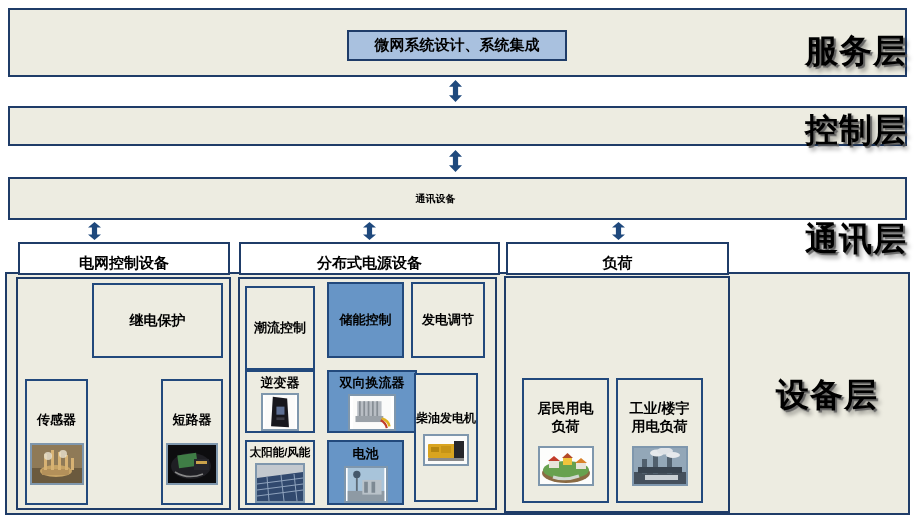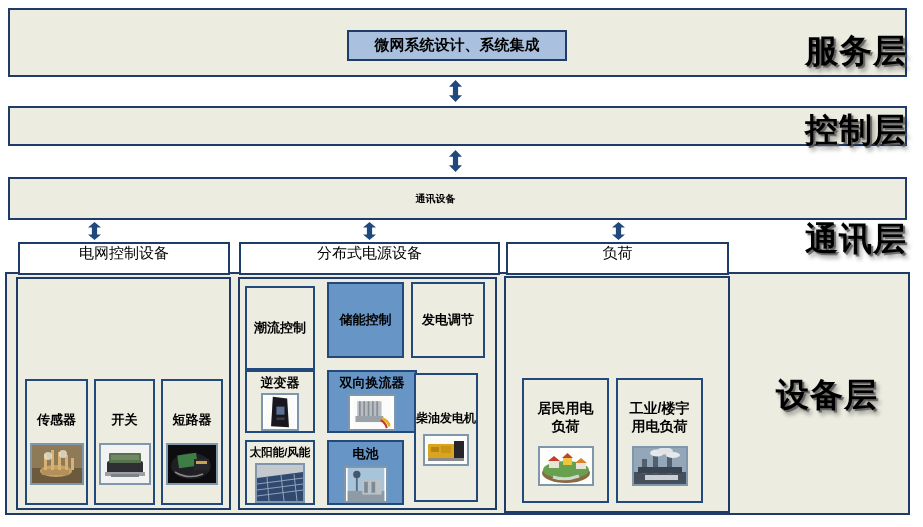--- a/index.html
+++ b/index.html
@@ -12,21 +12,21 @@
     display:flex;align-items:center;justify-content:center;font-weight:bold;font-size:15px;}
   .light{background:#a9c1df;}
   .layer-label{position:absolute;font-weight:bold;font-size:33px;letter-spacing:1px;
     color:#000;text-shadow:2px 2px 1px rgba(90,90,90,.9),4px 5px 4px rgba(0,0,0,.35);
     white-space:nowrap;}
   .comm-text{position:absolute;left:0;top:0;width:100%;height:100%;box-sizing:border-box;
     display:flex;align-items:center;justify-content:center;padding-right:44px;
     font-weight:bold;font-size:10px;}
   .varrow{position:absolute;}
   .hdr{position:absolute;background:#ffffff;border:2px solid #1f3c68;box-sizing:border-box;
-    display:flex;align-items:flex-start;justify-content:center;font-weight:normal;font-size:15px;z-index:3;}
+    display:flex;align-items:flex-end;justify-content:center;font-weight:bold;font-size:15px;z-index:3;}
   .panel{position:absolute;border:2px solid #1f3c68;box-sizing:border-box;z-index:2;}
   .ibox{position:absolute;border:2px solid #22497c;box-sizing:border-box;background:#edece1;
     display:flex;flex-direction:column;align-items:center;font-weight:bold;font-size:13px;z-index:4;
     text-align:center;}
   .ibox.blue{background:#6795c6;}
   .ibox.center{justify-content:center;}
   .lbl{font-weight:bold;}
   .photo{display:block;border:2px solid #7f97ad;background:#fff;}
   #band-service{left:8px;top:8px;width:899px;height:69px;}
   #box-service {left:347px;top:30px;width:220px;height:31px;}
@@ -111,50 +111,42 @@
     <span>负荷</span>
   </div>
 
   <div class="band" id="band-device"></div>
   <div class="layer-label" id="label-device">设备层</div>
 
   <div class="panel" id="panel-grid"></div>
   <div class="panel" id="panel-dist"></div>
   <div class="panel" id="panel-load"></div>
 
+  <div class="ibox center" id="box-relay">
+    <span class="lbl">继电保护</span>
+  </div>
 
   <div class="ibox" id="box-sensor">
     <span class="lbl">传感器</span>
     <svg class="photo" width="50" height="38" viewBox="0 0 50 38">
       <rect width="50" height="38" fill="#8f7a57"></rect>
         <rect y="23" width="50" height="15" fill="#6b5a3e"></rect>
       <ellipse cx="24" cy="26" rx="16" ry="6" fill="#c6a365"></ellipse>
         <rect x="10" y="24" width="27" height="6" fill="#b3905a"></rect>
       <g fill="#d7b273">
           <rect x="12" y="9" width="3" height="16"></rect>
           <rect x="19" y="5" width="3" height="20"></rect>
           <rect x="26" y="7" width="3" height="18"></rect>
           <rect x="33" y="10" width="3" height="15"></rect>
           <rect x="39" y="13" width="3" height="12"></rect>
         </g>
       <circle cx="16" cy="11" r="4" fill="#e9e2cf" opacity="0.8"></circle>
         <circle cx="31" cy="9" r="4" fill="#e9e2cf" opacity="0.8"></circle>
     </svg>
   </div>
-  <div class="ibox" id="box-switch">
-    <span class="lbl">开关</span>
-    <svg class="photo" width="48" height="38" viewBox="0 0 48 38">
-      <rect width="48" height="38" fill="#f2f2f0"></rect>
-        <rect x="6" y="16" width="36" height="13" rx="2" fill="#2e2e33"></rect>
-      <rect x="8" y="8" width="32" height="10" rx="1" fill="#57714f"></rect>
-        <rect x="10" y="10" width="28" height="5" fill="#6d8a62"></rect>
-      <rect x="4" y="27" width="40" height="4" fill="#9aa0a6"></rect>
-        <rect x="10" y="29" width="28" height="3" fill="#7b8288"></rect>
-    </svg>
-  </div>
   <div class="ibox" id="box-breaker">
     <span class="lbl">短路器</span>
     <svg class="photo" width="48" height="38" viewBox="0 0 48 38">
       <rect width="48" height="38" fill="#0d0d0f"></rect>
         <ellipse cx="23" cy="21" rx="20" ry="13" fill="#1f1f24"></ellipse>
       <rect x="10" y="9" width="19" height="13" fill="#3f7d46" transform="rotate(-8 20 15)"></rect>
       <rect x="26" y="14" width="15" height="11" fill="#26262c"></rect>
         <rect x="28" y="16" width="11" height="3" fill="#caa24a"></rect>
       <path d="M7 27 q13 8 28 2" stroke="#888" fill="none" stroke-width="1.5"></path>
     </svg>

